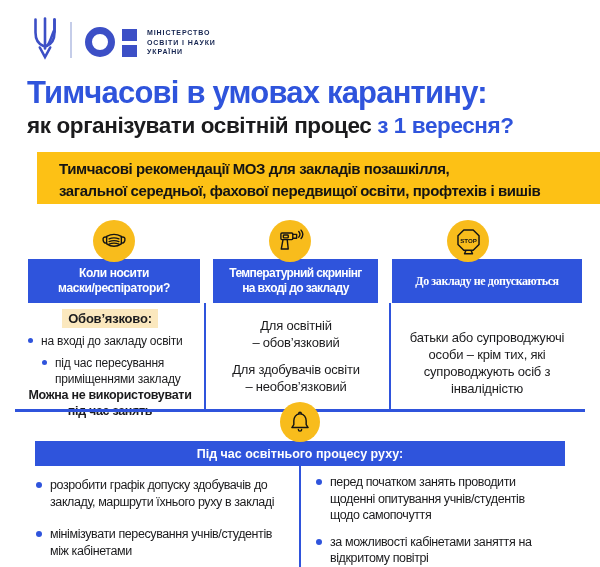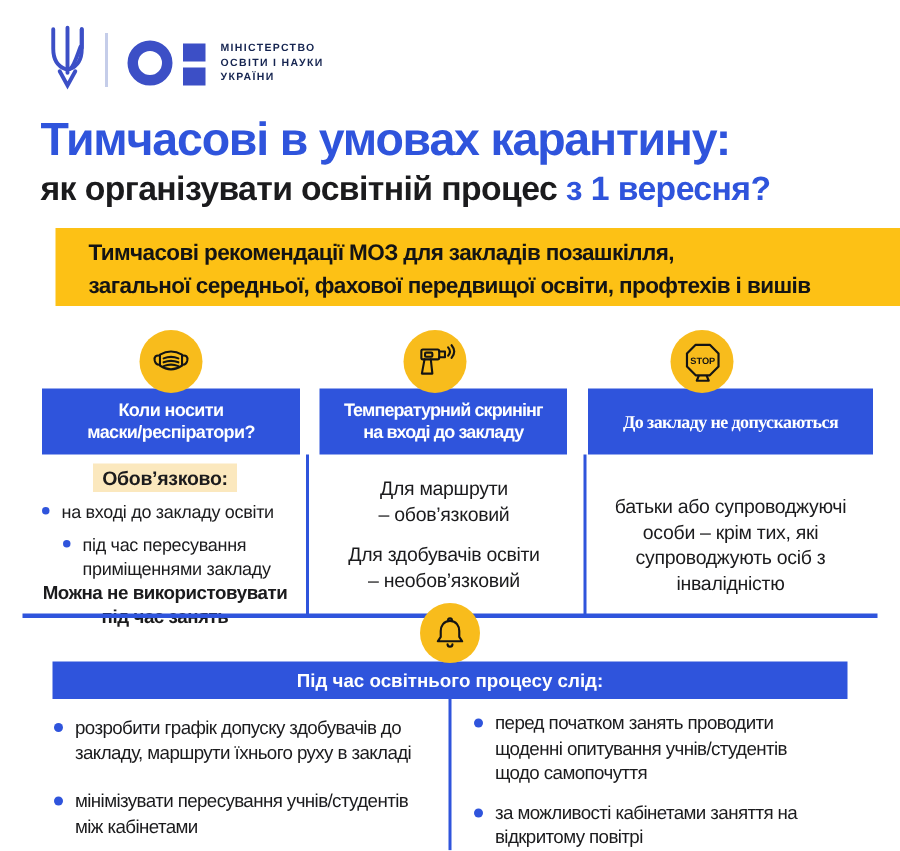--- a/index.html
+++ b/index.html
@@ -132,21 +132,21 @@
   <div class="abs" style="left:42px;top:355px;width:160px;">
     <div class="bullet">
       <span class="dot sm"></span>
       <span class="colbody pre">під час пересування
 приміщеннями закладу</span>
     </div>
   </div>
   <div class="abs note pre" style="left:15px;top:387px;width:190px;">Можна не використовувати
 під час занять</div>
 
-  <div class="abs centered colbody pre" style="left:205px;top:317px;width:182px;font-size:13px;line-height:17px;">Для маршрути
+  <div class="abs centered colbody pre" style="left:205px;top:317px;width:182px;font-size:13px;line-height:17px;">Для освітній
 – обов’язковий</div>
   <div class="abs centered colbody pre" style="left:205px;top:361px;width:182px;font-size:13px;line-height:17px;">Для здобувачів освіти
 – необов’язковий</div>
 
   <div class="abs centered colbody pre" style="left:392px;top:329px;width:190px;font-size:13px;line-height:17px;">батьки або супроводжуючі
 особи – крім тих, які
 супроводжують осіб з
 інвалідністю</div>
 
   <div class="abs vdiv" style="left:204px;top:303px;height:107px;"></div>
@@ -155,21 +155,21 @@
 
   <div class="abs circle" style="left:280px;top:402px;width:40px;height:40px;">
     <svg width="26" height="26" viewBox="0 0 40 40">
       <g fill="none" stroke="#141414" stroke-width="2.2" stroke-linejoin="round" stroke-linecap="round">
         <path d="M20 7.5 c6.5 0 9.5 5.5 9.5 10.5 v6 l3 4.5 H7.5 l3 -4.5 v-6 c0 -5 3 -10.5 9.5 -10.5 z"></path>
         <path d="M17.5 31.5 a2.5 2.5 0 0 0 5 0"></path>
         <path d="M18 7 a2 2 0 0 1 4 0"></path>
       </g>
     </svg>
   </div>
-  <div class="abs process-bar">Під час освітнього процесу слід:</div>
+  <div class="abs process-bar">Під час освітнього процесу руху:</div>
   <div class="abs vdiv" style="left:299px;top:466px;height:101px;"></div>
 
   <div class="abs" style="left:36px;top:477px;width:258px;">
     <div class="bullet" style="margin-bottom:16px;">
       <span class="dot"></span>
       <span class="bbullet pre">розробити графік допуску здобувачів до
 закладу, маршрути їхнього руху в закладі</span>
     </div>
     <div class="bullet">
       <span class="dot"></span>

